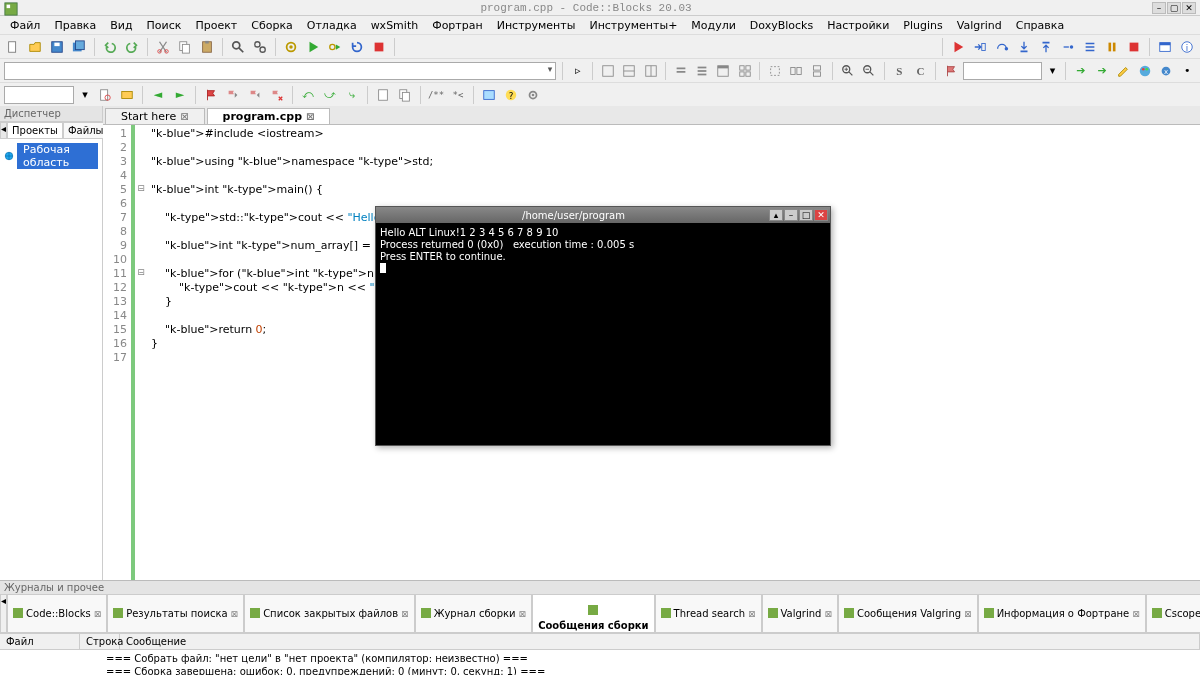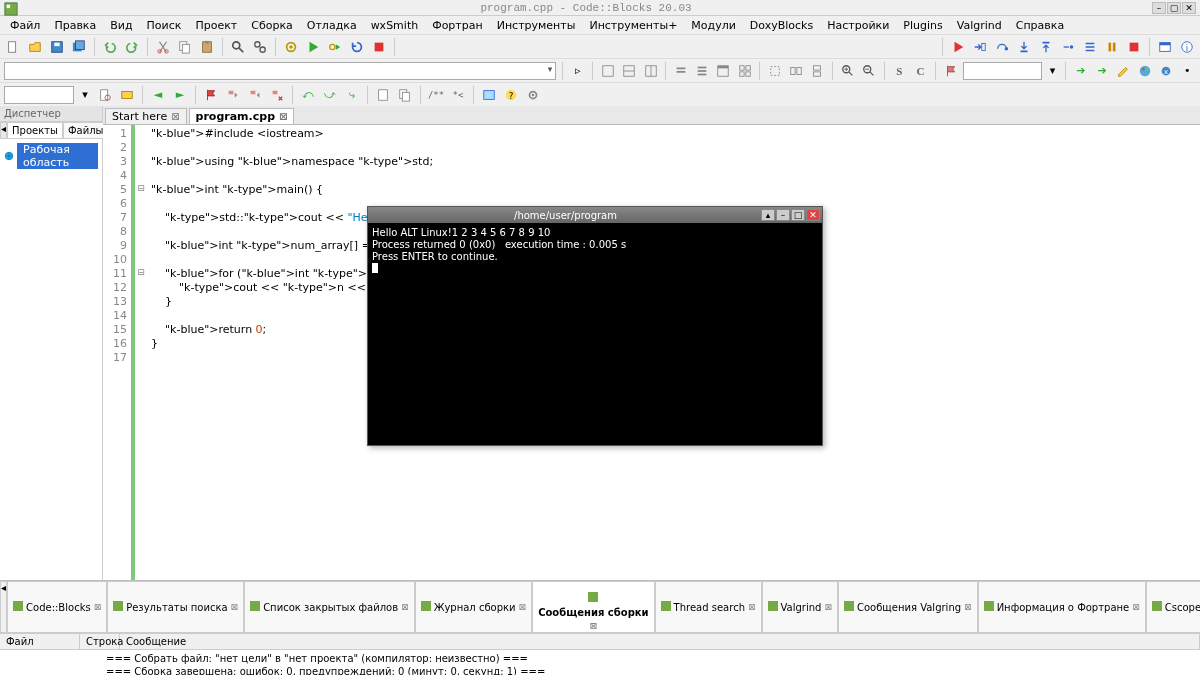--- a/index.html
+++ b/index.html
@@ -22,42 +22,42 @@
 .dispatcher-title { font-size:10px; color:#666; padding:2px 4px; background:#e4e4e4; border-bottom:1px solid #ccc; }
 .dispatcher-tabs { display:flex; font-size:10px; background:#e8e8e8; }
 .dispatcher-tabs .dtab { padding:2px 4px; border:1px solid #ccc; background:#f8f8f8; cursor:pointer; }
 .dispatcher-tabs .dtab.active { background:#fff; }
 .dispatcher-tabs .arrow { width:12px; text-align:center; border:1px solid #ccc; cursor:pointer; }
 .workspace-tree { flex:1; background:#fff; padding:4px; }
 .workspace-node { display:flex; align-items:center; gap:3px; font-size:11px; }
 .workspace-node .sel { background:#2e6fd4; color:#fff; padding:0 6px; }
 .editor-area { flex:1; display:flex; flex-direction:column; background:#e8e8e8; }
 .editor-tabs { height:18px; display:flex; align-items:end; padding:2px 2px 0; gap:2px; background:#e8e8e8; }
-.etab { padding:1px 6px; font-size:11px; background:#f0f0f0; border:1px solid #bbb; border-bottom:none; display:flex; align-items:center; gap:4px; cursor:pointer; }
+.etab { padding:1px 15px; font-size:11px; background:#f0f0f0; border:1px solid #bbb; border-bottom:none; display:flex; align-items:center; gap:4px; cursor:pointer; }
 .etab.active { background:#fff; font-weight:bold; }
 .etab .x { font-size:10px; color:#777; cursor:pointer; }
 .code-editor { flex:1; background:#fff; display:flex; font-family:"DejaVu Sans Mono","Courier New",monospace; font-size:11px; border-top:1px solid #bbb; }
 .gutter { width:32px; background:#fff; text-align:right; color:#888; padding:2px 4px 2px 0; border-right:4px solid #7dc97d; line-height:14px; }
 .gutter div { height:14px; }
 .fold-col { width:12px; background:#fff; padding-top:2px; }
 .fold-col div { height:14px; text-align:center; font-size:9px; color:#888; }
 .code-lines { flex:1; padding:2px 4px; line-height:14px; white-space:pre; }
 .code-lines div { height:14px; } .k-str{color:#0080c0;} .k-num{color:#c04000;}
 .logs-panel { height:100px; background:#f0f0f0; border-top:1px solid #bbb; display:flex; flex-direction:column; }
 .logs-title { font-size:10px; color:#666; padding:1px 4px; background:#e4e4e4; }
 .logs-tabs { display:flex; font-size:10px; overflow:hidden; border-bottom:1px solid #ccc; }
 .logs-tabs .ltab { padding:10px 5px; border:1px solid #ccc; background:#f8f8f8; display:flex; align-items:center; gap:3px; cursor:pointer; white-space:nowrap; }
 .logs-tabs .ltab.active { background:#fff; font-weight:bold;flex-direction:column; }
 .logs-tabs .ltab .x { font-size:9px; color:#888; }
 .logs-tabs .arrow { width:12px; text-align:center; border:1px solid #ccc; }
 .log-header { display:flex; font-size:10px; border-bottom:1px solid #ccc; background:#f0f0f0; }
 .log-header div { padding:2px 6px; border-right:1px solid #ccc; }
 .log-body { flex:1; background:#fff; font-family:monospace; font-size:10px; padding:2px 6px; }
 .log-body div { padding:1px 0 1px 100px; }
-.terminal-window { position:absolute; left:367px; top:206px; width:456px; height:240px; border:1px solid #555; box-shadow:2px 2px 6px rgba(0,0,0,0.3); background:#000; }
+.terminal-window { position:absolute; left:375px; top:206px; width:456px; height:240px; border:1px solid #555; box-shadow:2px 2px 6px rgba(0,0,0,0.3); background:#000; }
 .terminal-title { height:16px; background:linear-gradient(#888,#666); display:flex; align-items:center; font-size:10px; color:#fff; padding:0 2px; }
 .terminal-title .tt { flex:1; text-align:center; }
 .terminal-title .tctl { display:flex; gap:1px; }
 .terminal-title .tctl span { width:14px; height:12px; background:#ccc; border:1px solid #888; color:#000; display:inline-flex; align-items:center; justify-content:center; font-size:9px; cursor:pointer; }
 .terminal-title .tctl span.close { background:#d44; color:#fff; }
 .terminal-body { padding:4px 4px; font-family:"DejaVu Sans Mono",monospace; font-size:10px; color:#fff; line-height:12px; white-space:pre; }
 .cursor-block { display:inline-block; width:6px; height:10px; background:#fff; }
 svg.ico { width:14px; height:14px; }
 </style>
 </head>
@@ -534,20 +534,21 @@
           <div></div>
           <div></div>
           <div></div>
         </div>
       <div class="code-lines" id="codelines"><div><span class="&lt;span">"k-blue"</span>&gt;#include &lt;iostream&gt;</div><div>&nbsp;</div><div><span class="&lt;span">"k-blue"</span>&gt;using <span class="&lt;span">"k-blue"</span>&gt;namespace <span class="&lt;span">"k-type"</span>&gt;std;</div><div>&nbsp;</div><div><span class="&lt;span">"k-blue"</span>&gt;int <span class="&lt;span">"k-type"</span>&gt;main() {</div><div>&nbsp;</div><div>    <span class="&lt;span">"k-type"</span>&gt;std::<span class="&lt;span">"k-type"</span>&gt;cout &lt;&lt; <span class="k-str">"Hello ALT Linux!"</span>;</div><div>&nbsp;</div><div>    <span class="&lt;span">"k-blue"</span>&gt;int <span class="&lt;span">"k-type"</span>&gt;num_array[] = {<span class="k-num">1</span>, <span class="k-num">2</span>, <span class="k-num">3</span>, <span class="k-num">4</span>, <span class="k-num">5</span></div><div>&nbsp;</div><div>    <span class="&lt;span">"k-blue"</span>&gt;for (<span class="&lt;span">"k-blue"</span>&gt;int <span class="&lt;span">"k-type"</span>&gt;n : <span class="&lt;span">"k-type"</span>&gt;num_array) {</div><div>        <span class="&lt;span">"k-type"</span>&gt;cout &lt;&lt; <span class="&lt;span">"k-type"</span>&gt;n &lt;&lt; <span class="k-str">" "</span>;</div><div>    }</div><div>&nbsp;</div><div>    <span class="&lt;span">"k-blue"</span>&gt;return <span class="k-num">0</span>;</div><div>}</div><div>&nbsp;</div></div>
     </div>
   </div>
 </div>
 
 <div class="logs-panel">
+  <div class="logs-title">Журналы и прочее</div>
   <div class="logs-tabs" id="logtabs">
     <span class="arrow">◂</span>
   <div class="ltab">
         <span><svg width="10" height="10" viewBox="0 0 10 10">
             <rect width="10" height="10" fill="#7a4"></rect>
           </svg></span>
         <span>Code::Blocks</span>
         <span class="x">⊠</span>
       </div>
       <div class="ltab">

